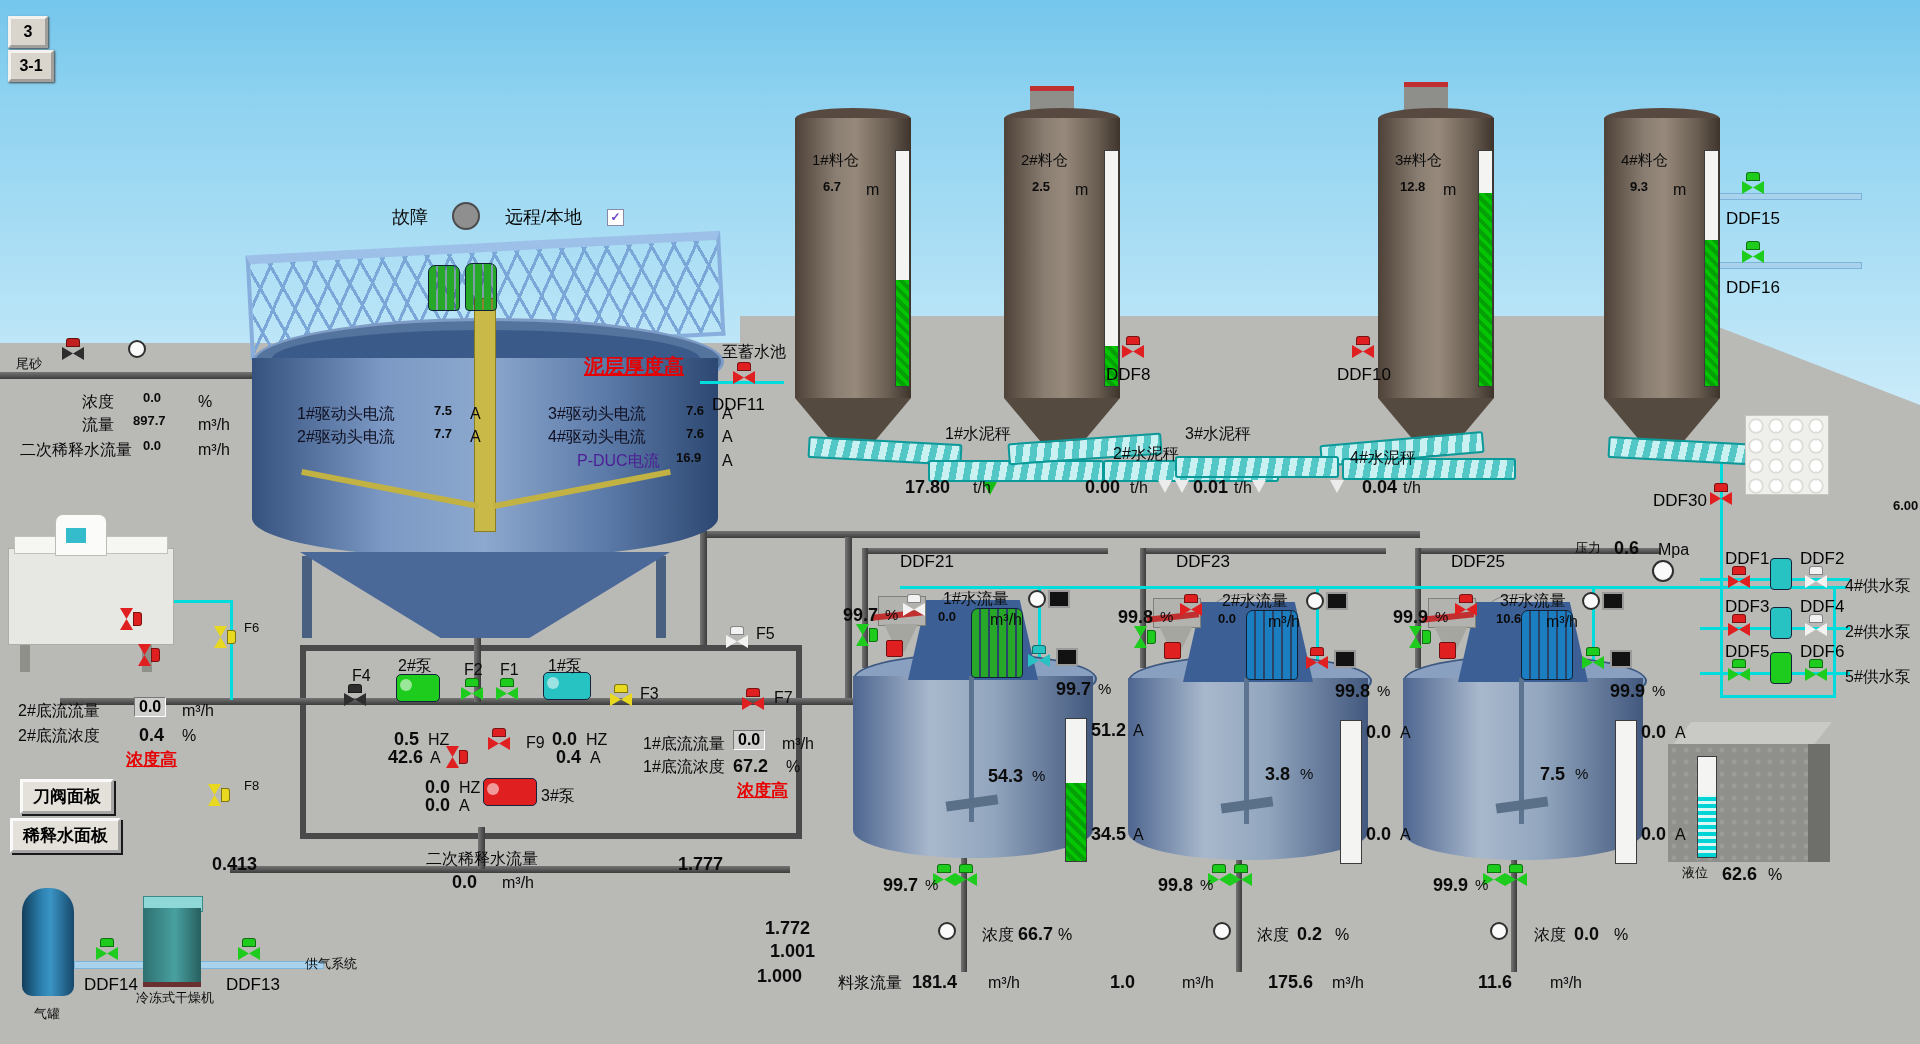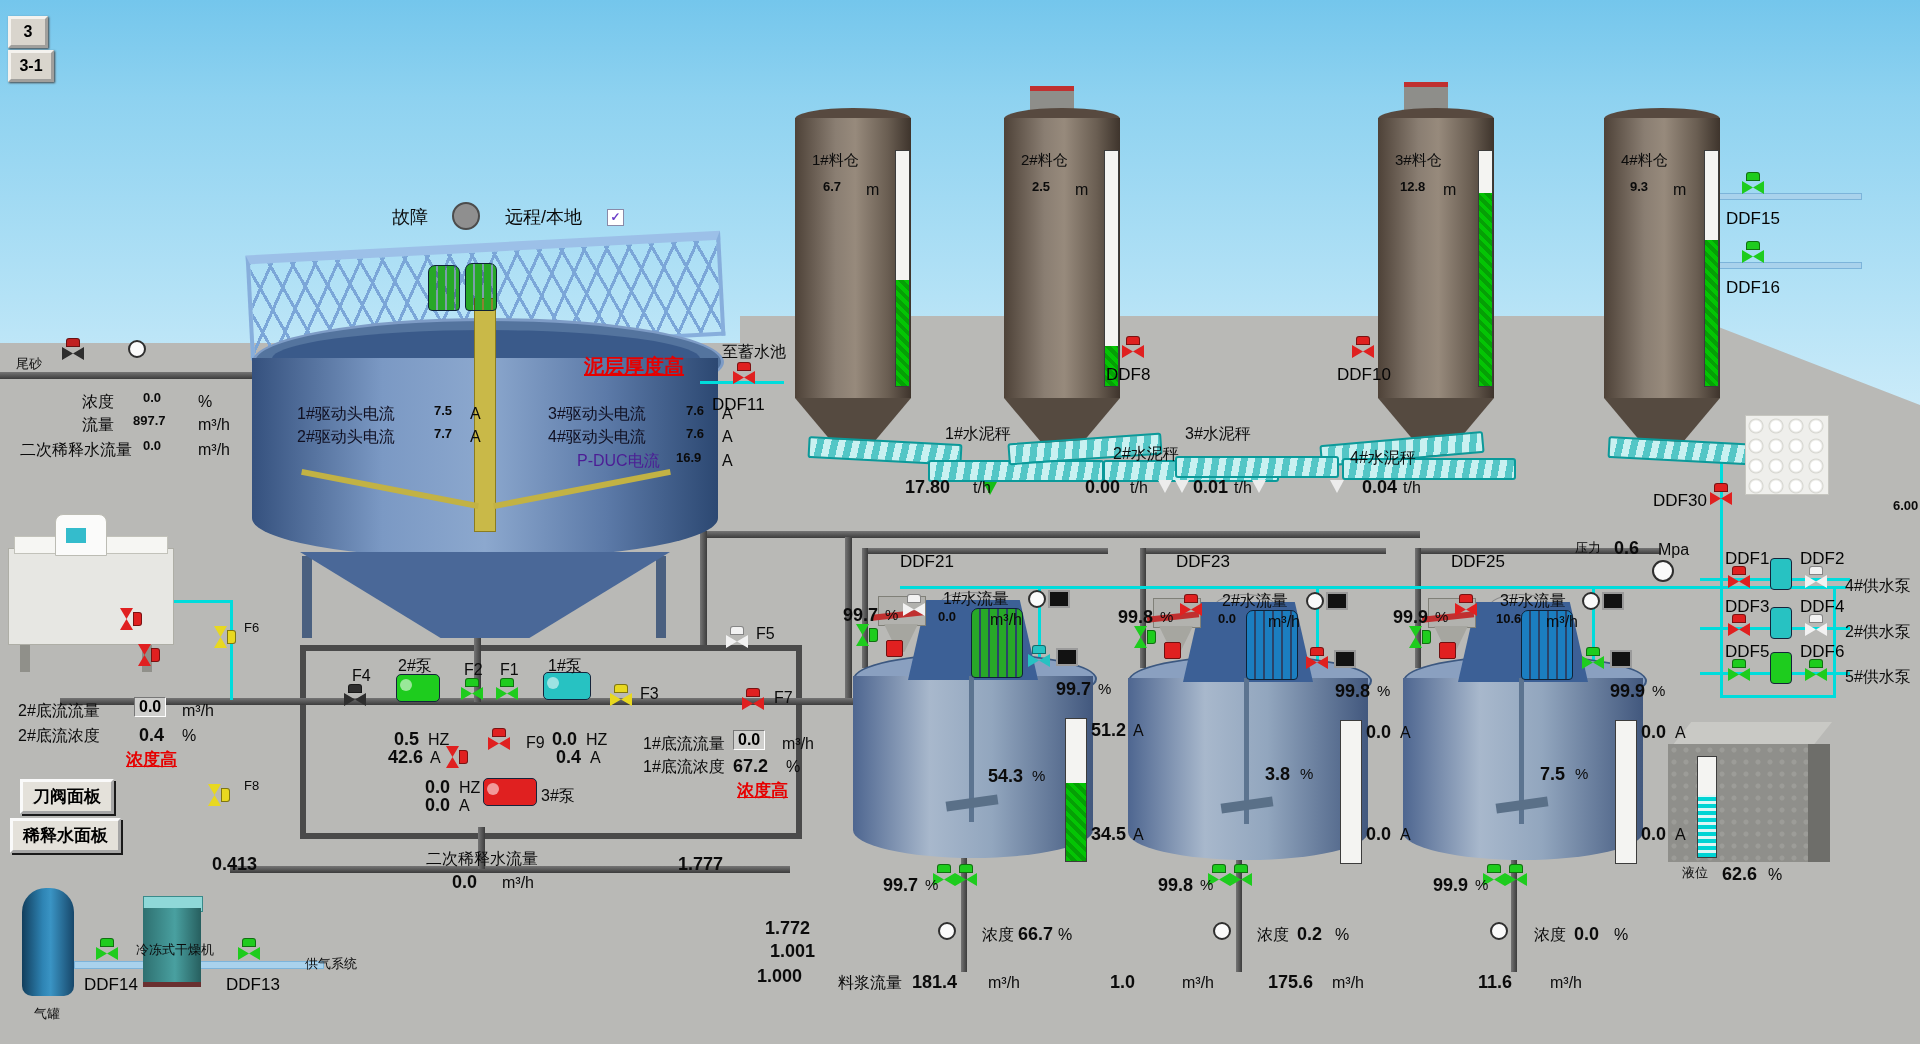--- a/index.html
+++ b/index.html
@@ -598,21 +598,21 @@
   <div style="position:absolute;left:22px;top:888px;width:52px;height:108px;z-index:3;border-radius:24px 24px 10px 10px;background:linear-gradient(90deg,#123e5c,#2e84b4 40%,#3a94c4 55%,#17476a);"></div>
   <span class="t b17" style="left:34px;top:1006px;font-weight:normal;">气罐</span>
   <div class="lb" style="left:74px;top:961px;width:248px;height:6px;"></div>
   <div class="vlv vg" style="left:96px;top:938px;">
       <i></i>
       <b></b>
     </div>
   <span class="t ddf" style="left:84px;top:974px;">DDF14</span>
   <div style="position:absolute;left:143px;top:896px;width:58px;height:14px;background:#8fd8d8;border:1px solid #3a8a8a;z-index:3;"></div>
   <div style="position:absolute;left:143px;top:908px;width:58px;height:74px;background:linear-gradient(90deg,#2e7070,#49a0a0 55%,#275f5f);border-bottom:5px solid #6a3030;z-index:3;"></div>
-  <span class="t b17" style="left:136px;top:942px;font-weight:normal;">冷冻式干燥机</span>
+  <span class="t b17" style="left:136px;top:990px;font-weight:normal;">冷冻式干燥机</span>
   <div class="vlv vg" style="left:238px;top:938px;">
       <i></i>
       <b></b>
     </div>
   <span class="t ddf" style="left:226px;top:974px;">DDF13</span>
   <span class="t b17" style="left:305px;top:956px;font-weight:normal;">供气系统</span>
 
   <div style="position:absolute;left:1672px;top:722px;width:160px;height:24px;z-index:3;clip-path:polygon(12% 0,100% 0,88% 100%,0 100%);background:#c9c9c5;"></div>
   <div style="position:absolute;left:1668px;top:744px;width:140px;height:118px;z-index:3;background:#8f8f8b;background-image:radial-gradient(circle at 6px 6px,#9c9c98 2px,transparent 3px);background-size:12px 12px;"></div>
   <div style="position:absolute;left:1808px;top:744px;width:22px;height:118px;z-index:3;background:#6e6e6a;"></div>

